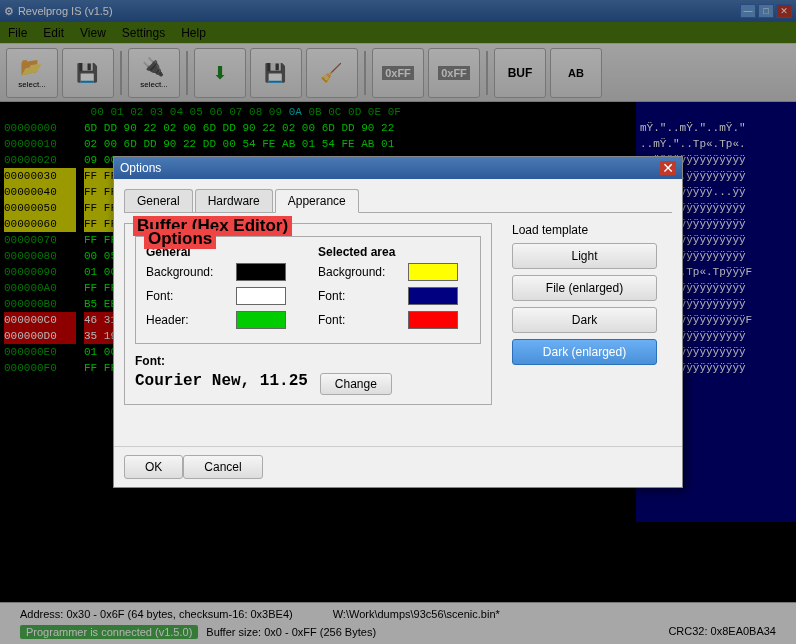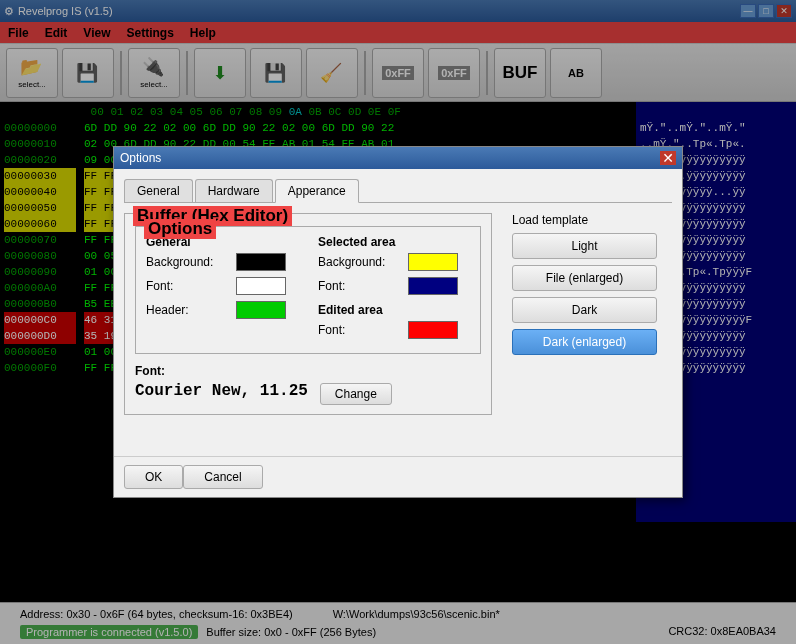--- a/index.html
+++ b/index.html
@@ -15,26 +15,25 @@
       padding: 0 4px;
       color: white;
     }
     #titlebar-title { font-size: 11px; display: flex; align-items: center; gap: 4px; }
     #titlebar-controls { display: flex; gap: 2px; }
     .title-btn { width: 16px; height: 14px; background: #6a9fd8; border: 1px solid #3a6ab8; font-size: 9px; color: white; display: flex; align-items: center; justify-content: center; cursor: pointer; }
     .title-btn.close { background: #c0392b; }
 
     
     #menubar {
-      background: #ef4444;
+      background: #4d7c0f;
       height: 22px;
       display: flex;
       align-items: center;
       border-bottom: 1px solid #ccc;
-      font-weight: bold;
     }
     .menu-item { padding: 2px 8px; font-size: 12px; cursor: pointer; height: 100%; display: flex; align-items: center; }
 
     
     #toolbar {
       background: linear-gradient(to bottom, #e8e8e8, #d0d0d0);
       height: 58px;
       display: flex;
       align-items: center;
       padding: 4px 6px;
@@ -263,21 +262,21 @@
   </div>
   <div class="toolbar-separator"></div>
   <div class="toolbar-btn">
     <span style="font-size:11px;font-weight:bold;background:#888;color:white;padding:1px 3px">0xFF</span>
   </div>
   <div class="toolbar-btn">
     <span style="font-size:11px;font-weight:bold;background:#888;color:white;padding:1px 3px">0xFF</span>
   </div>
   <div class="toolbar-separator"></div>
   <div class="toolbar-btn">
-    <span style="font-size:17px;font-weight:bold">BUF</span>
+    <span style="font-size:12px;font-weight:bold">BUF</span>
   </div>
   <div class="toolbar-btn">
     <span style="font-size:11px;font-weight:bold">AB</span>
   </div>
 </div>
 
 <div id="hex-area">
   <div id="address-col">
     <div class="hex-header">&nbsp;</div>
     <div>00000000</div>
@@ -391,21 +390,20 @@
                   <div class="col-section">
                     <div style="font-size:12px;font-weight:bold;margin-bottom:4px">Selected area</div>
                     <div class="color-row">
                       <span class="color-label">Background:</span>
                       <div class="color-swatch swatch-yellow"></div>
                     </div>
                     <div class="color-row">
                       <span class="color-label">Font:</span>
                       <div class="color-swatch swatch-darkblue"></div>
                     </div>
-                    <div style="font-size:12px;font-weight:bold;margin-top:8px;margin-bottom:4px">Edited area</div>
                     <div class="color-row">
                       <span class="color-label">Font:</span>
                       <div class="color-swatch swatch-red"></div>
                     </div>
                   </div>
                 </div>
               </div>
               <div class="font-section">
                 <div class="font-label">Font:</div>
                 <div style="display:flex;align-items:center;gap:12px">

